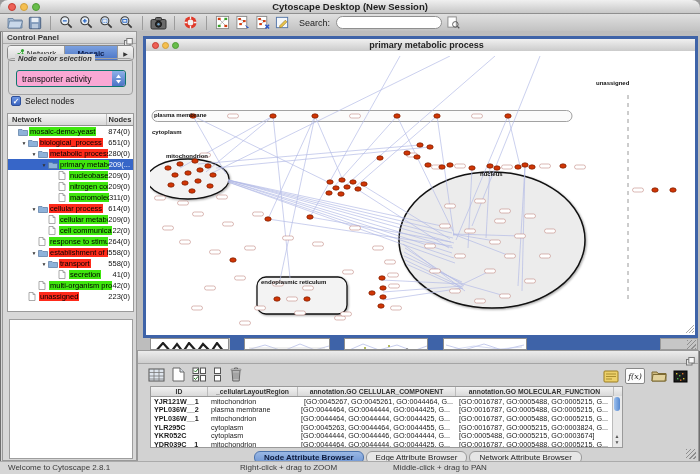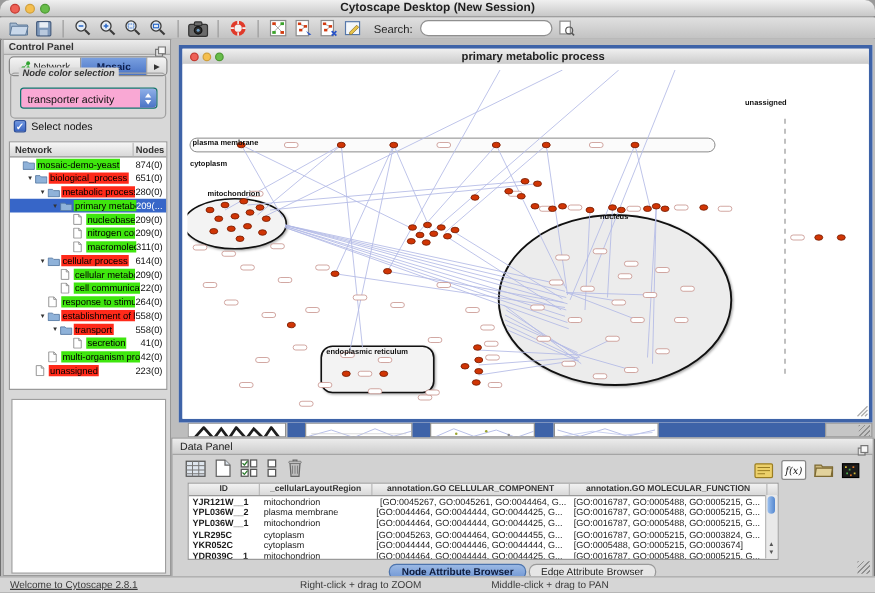--- a/index.html
+++ b/index.html
@@ -687,21 +687,20 @@
             <span class="chip red">unassigned</span>
             <span class="cnt">223(0)</span>
           </div>
         </div>
     </div>
     <div class="birdseye"></div>
   </div>
 
   <div class="dpanel">
     <div class="dp-head">
-      <div class="t">Data Panel</div>
       <span class="float-ic"><svg width="9" height="9">
             <rect x="0.5" y="2.5" width="5.5" height="5.5" fill="#e8e8e8" stroke="#777"></rect>
             <rect x="2.8" y="0.5" width="5.5" height="5.5" fill="#f7f7f7" stroke="#777"></rect>
           </svg></span>
     </div>
     <div class="dp-tools-left">
       <span class="dp-btn">
           <svg width="17" height="14" viewBox="0 0 17 14">
             <rect x="1" y="1" width="15" height="12" fill="#dfe6ee" stroke="#555"></rect>
             <path d="M1 4.5h15M1 8h15M1 11h15M6 1v12M11 1v12" stroke="#777" stroke-width=".8" fill="none"></path>
@@ -809,23 +808,24 @@
           </div>
         </div>
       <div class="dscroll">
         <div class="dthumb"></div>
         <div class="darrows">▲<br>▼</div>
       </div>
     </div>
     <div class="dp-tabs" id="dp-tabs">
         <span class="dtab sel">Node Attribute Browser</span>
         <span class="dtab">Edge Attribute Browser</span>
+        <span class="dtab">Network Attribute Browser</span>
       </div>
     <div class="grip"></div>
   </div>
 
   <div class="statusbar">
-    <span style="left:8px;text-decoration:underline;">Welcome to Cytoscape 2.8.1</span>
+    <span style="left:8px;">Welcome to Cytoscape 2.8.1</span>
     <span style="left:240px;">Right-click + drag to ZOOM</span>
     <span style="left:393px;">Middle-click + drag to PAN</span>
   </div>
 
 </div>
 
 </body></html>

